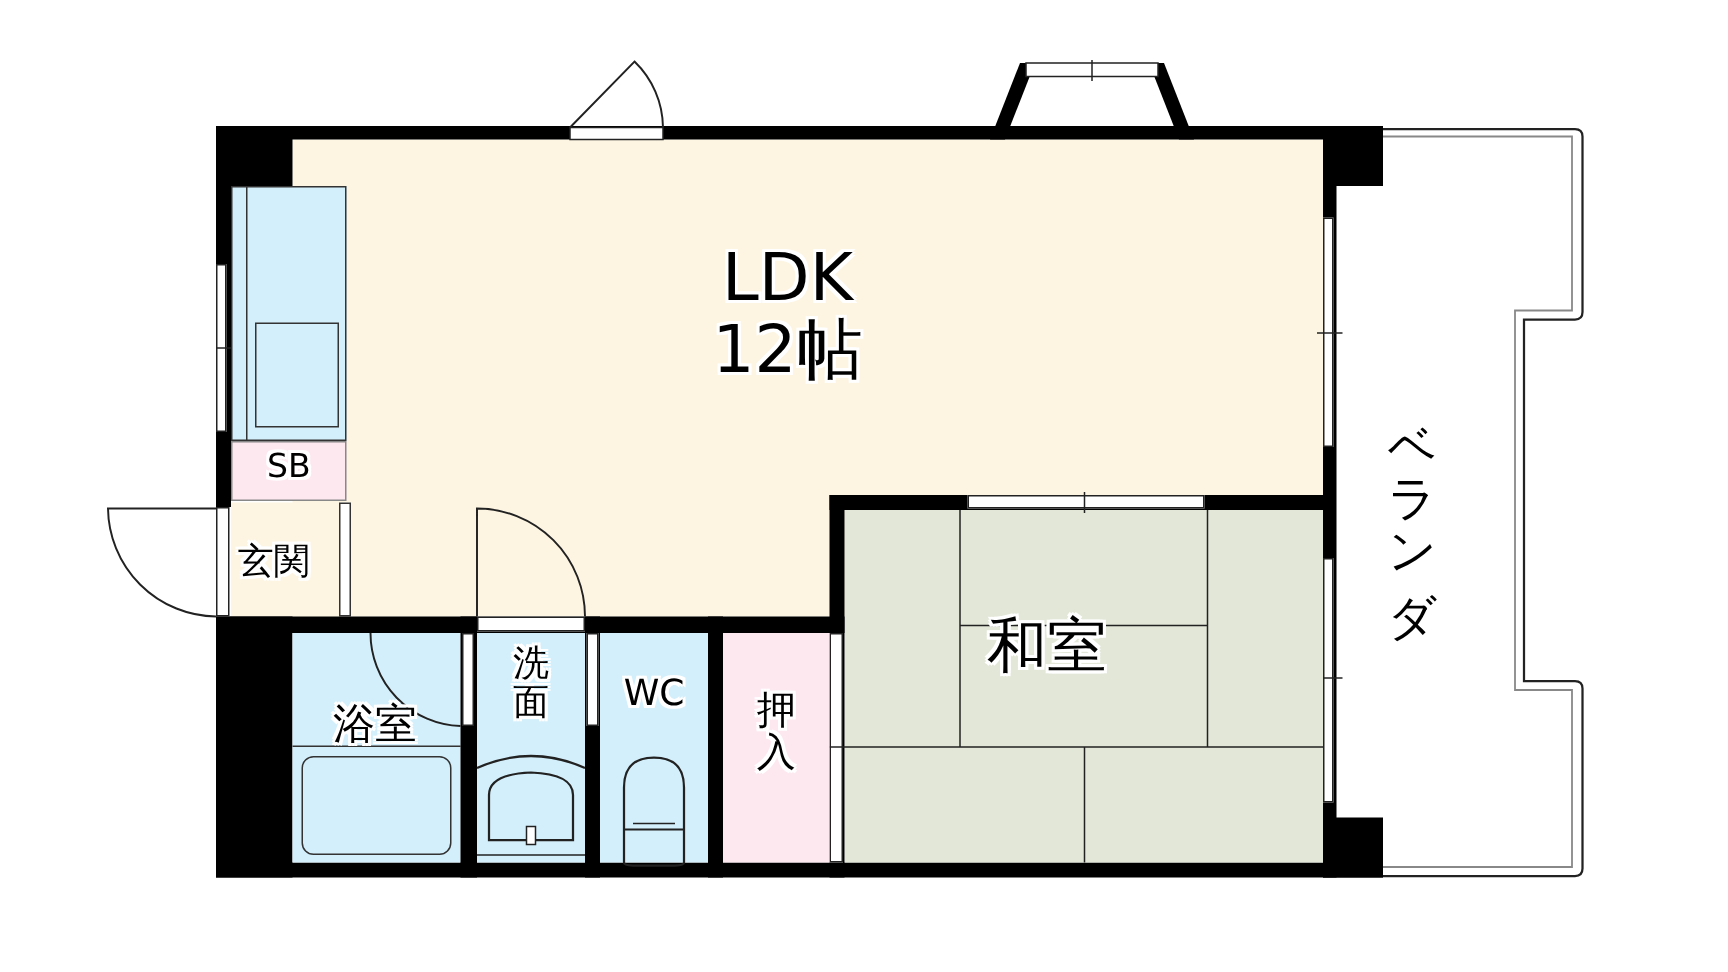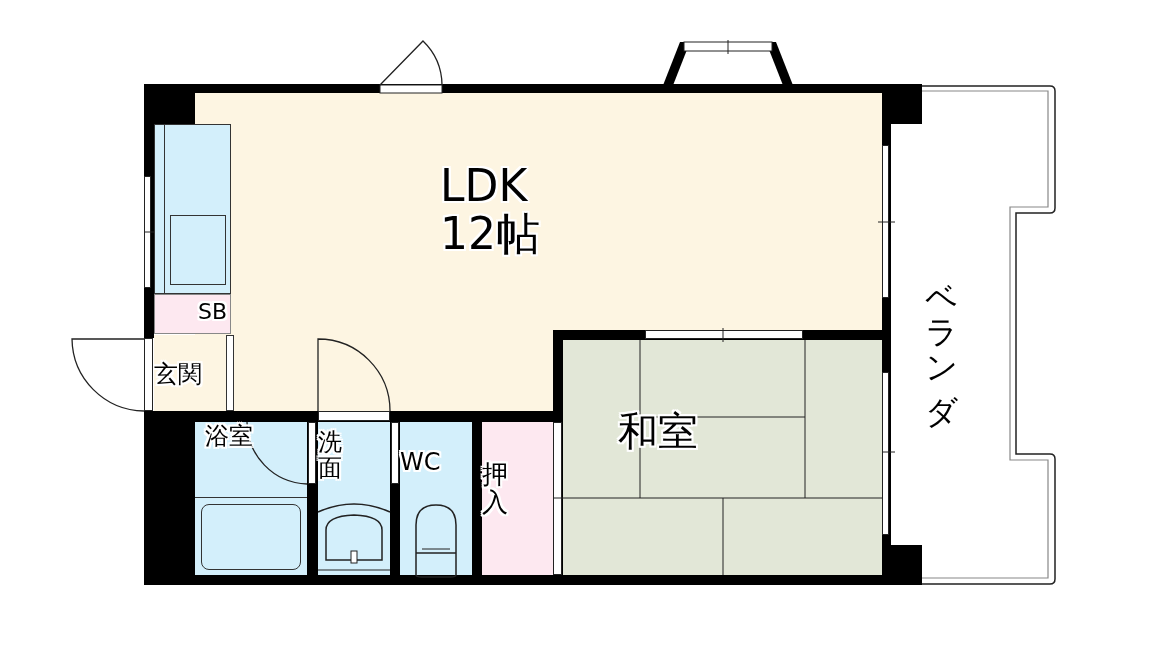--- a/index.html
+++ b/index.html
@@ -4,41 +4,41 @@
 <style>
   html,body{margin:0;padding:0;background:#ffffff;}
   body{width:1152px;height:648px;position:relative;overflow:hidden;font-family:"DejaVu Sans","Liberation Sans",sans-serif;}
   .abs{position:absolute;}
   .wall{position:absolute;background:#000;}
   .room{position:absolute;box-sizing:border-box;}
   .ldk{background:#fdf5e2;}
   .blue{background:#d3effb;}
   .pink{background:#fde8f0;}
   .tatami{background:#e2e7d7;}
-  .label{position:absolute;color:#000;line-height:1.08;
+  .label{position:absolute;color:#000;text-align:center;line-height:1.08;
     text-shadow:2px 0 0 #fff,-2px 0 0 #fff,0 2px 0 #fff,0 -2px 0 #fff,2px 2px 0 #fff,-2px -2px 0 #fff,2px -2px 0 #fff,-2px 2px 0 #fff;}
   .win{position:absolute;background:#fff;border:1px solid #222;box-sizing:border-box;}
   svg{position:absolute;left:0;top:0;}
 </style>
 </head>
 <body>
 
 <svg width="1152" height="648">
   <path d="M922 86 H1050 Q1055 86 1055 91 V208 Q1055 213 1050 213 H1016 V454 H1050 Q1055 454 1055 459 V579 Q1055 584 1050 584 H922" fill="none" stroke="#222" stroke-width="1.5"></path>
   <path d="M922 91 H1048 V207 H1010 V460 H1048 V578 H922" fill="none" stroke="#888" stroke-width="1.2"></path>
 </svg>
 
 <div class="room ldk" style="left:195px;top:93px;width:687px;height:318px;"></div>
 
 <div class="room blue" style="left:154px;top:124px;width:77px;height:170px;border:1px solid #333;"></div>
 <div class="abs" style="left:164px;top:124px;width:1px;height:170px;background:#333;"></div>
 <div class="abs" style="left:170px;top:215px;width:56px;height:70px;border:1px solid #333;box-sizing:border-box;"></div>
 
 <div class="room pink" style="left:154px;top:294px;width:77px;height:40px;border:1px solid #888;"></div>
-<div class="label" style="left:154px;top:300px;width:77px;font-size:22px;margin-left:44px;">SB</div>
+<div class="label" style="left:154px;top:300px;width:77px;font-size:22px;">SB</div>
 
 <div class="room ldk" style="left:154px;top:335px;width:72px;height:76px;"></div>
 <div class="abs" style="left:226px;top:335px;width:8px;height:76px;background:#fff;border:1px solid #333;box-sizing:border-box;"></div>
 <div class="label" style="left:154px;top:362px;width:57px;font-size:24px;">玄関</div>
 
 <div class="wall" style="left:144px;top:84px;width:778px;height:9px;"></div>
 <div class="wall" style="left:144px;top:84px;width:10px;height:254px;"></div>
 <div class="wall" style="left:144px;top:84px;width:51px;height:40px;"></div>
 <div class="wall" style="left:882px;top:84px;width:40px;height:40px;"></div>
 <div class="wall" style="left:882px;top:84px;width:9px;height:501px;"></div>
@@ -114,21 +114,21 @@
   <line x1="422" y1="549" x2="450" y2="549" stroke="#222" stroke-width="1"></line>
 </svg>
 
 <div class="label" style="left:440px;top:162px;width:170px;font-size:44px;">
   <div>LDK</div>
   <div>12帖</div>
 </div>
 <div class="label" style="left:618px;top:410px;width:160px;font-size:40px;">
   <div>和室</div>
 </div>
-<div class="label" style="left:205px;top:424px;width:90px;font-size:24px;">浴室</div>
+<div class="label" style="left:205px;top:468px;width:90px;font-size:28px;">浴室</div>
 <div class="label" style="left:318px;top:430px;width:72px;font-size:24px;">
   <div>洗</div>
   <div>面</div>
 </div>
 <div class="label" style="left:400px;top:450px;width:72px;font-size:24px;">WC</div>
 <div class="label" style="left:482px;top:460px;width:71px;font-size:26px;">
   <div>押</div>
   <div>入</div>
 </div>
 <div class="label" style="left:925px;top:262px;width:34px;font-size:32px;writing-mode:vertical-rl;">ベランダ</div>

